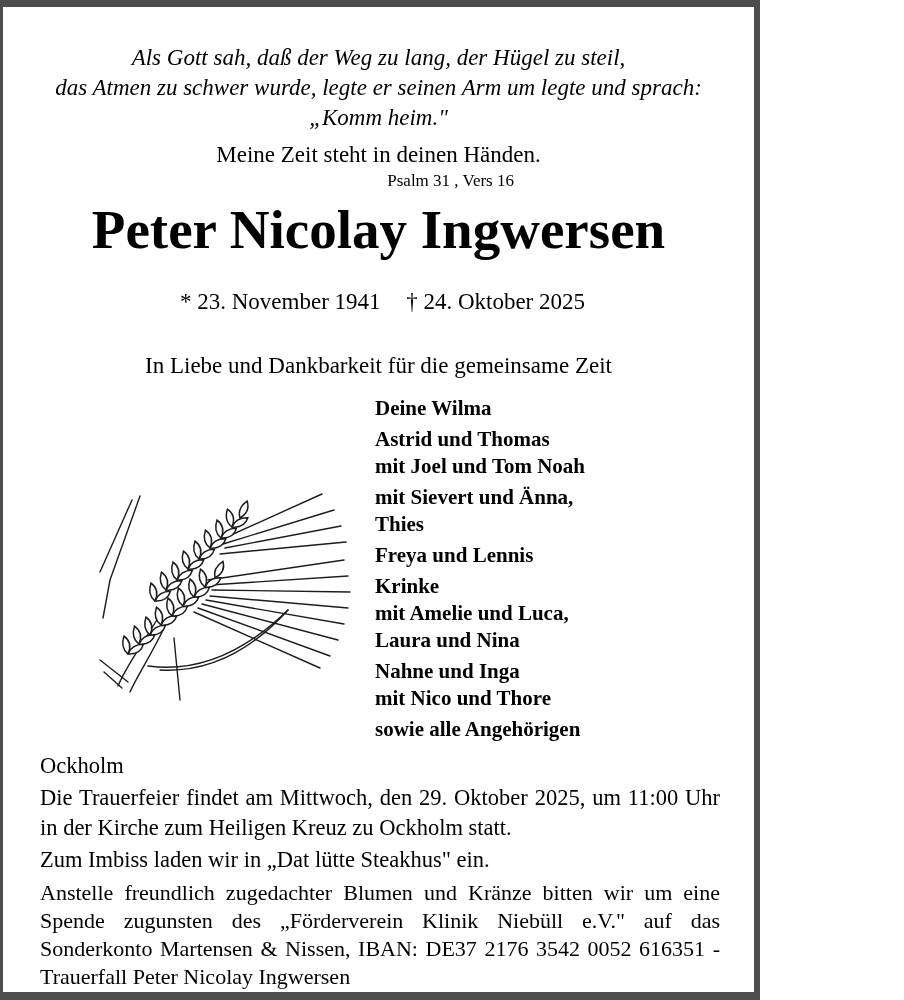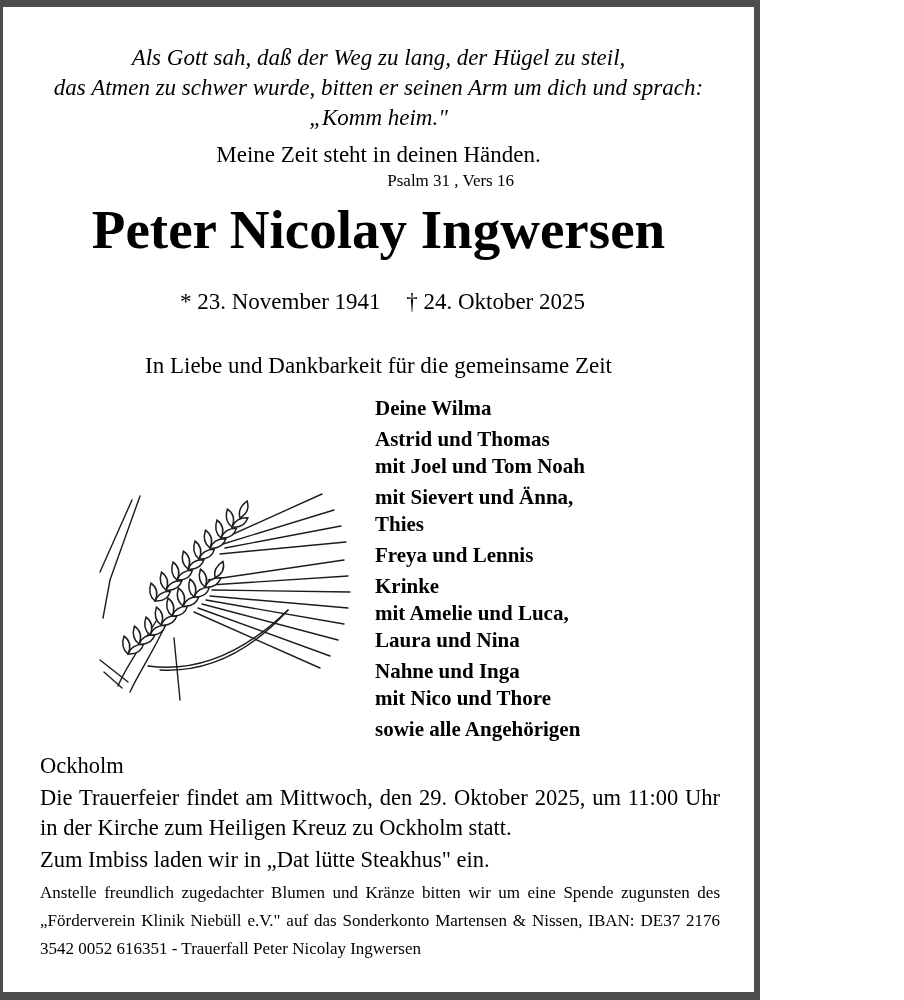--- a/index.html
+++ b/index.html
@@ -47,31 +47,31 @@
   .middle { position: relative; margin-top: 14px; }
   .wheat { position: absolute; left: 67px; top: 73px; }
 
   .mourners { padding-left: 372px; font-weight: bold; font-size: 21px; line-height: 27px; }
   .mgroup { margin-bottom: 4px; }
 
   .footer { padding-left: 37px; padding-right: 34px; margin-top: 8px; font-size: 22.5px; }
   .place { line-height: 30px; }
   .service { line-height: 30px; text-align: justify; margin-top: 2px; }
   .reception { line-height: 30px; margin-top: 2px; }
-  .donation { font-size: 17px; line-height: 28px; text-align: justify; margin-top: 4px; }
+  .donation { font-size: 22px; line-height: 28px; text-align: justify; margin-top: 4px; }
 </style>
 </head>
 <body>
 
 <div class="page">
   <div class="inner">
 
     <div class="epigraph">
       <div>Als Gott sah, daß der Weg zu lang, der Hügel zu steil,</div>
-      <div>das Atmen zu schwer wurde, bitten er seinen Arm um dich und sprach:</div>
+      <div>das Atmen zu schwer wurde, legte er seinen Arm um legte und sprach:</div>
       <div>„Komm heim."</div>
     </div>
     <div class="verse">Meine Zeit steht in deinen Händen.</div>
     <div class="attribution">Psalm 31 , Vers 16</div>
 
     <div class="deceased-name">Peter Nicolay Ingwersen</div>
 
     <div class="dates-row">
       <span>* 23. November 1941</span>
       <span>† 24. Oktober 2025</span>

